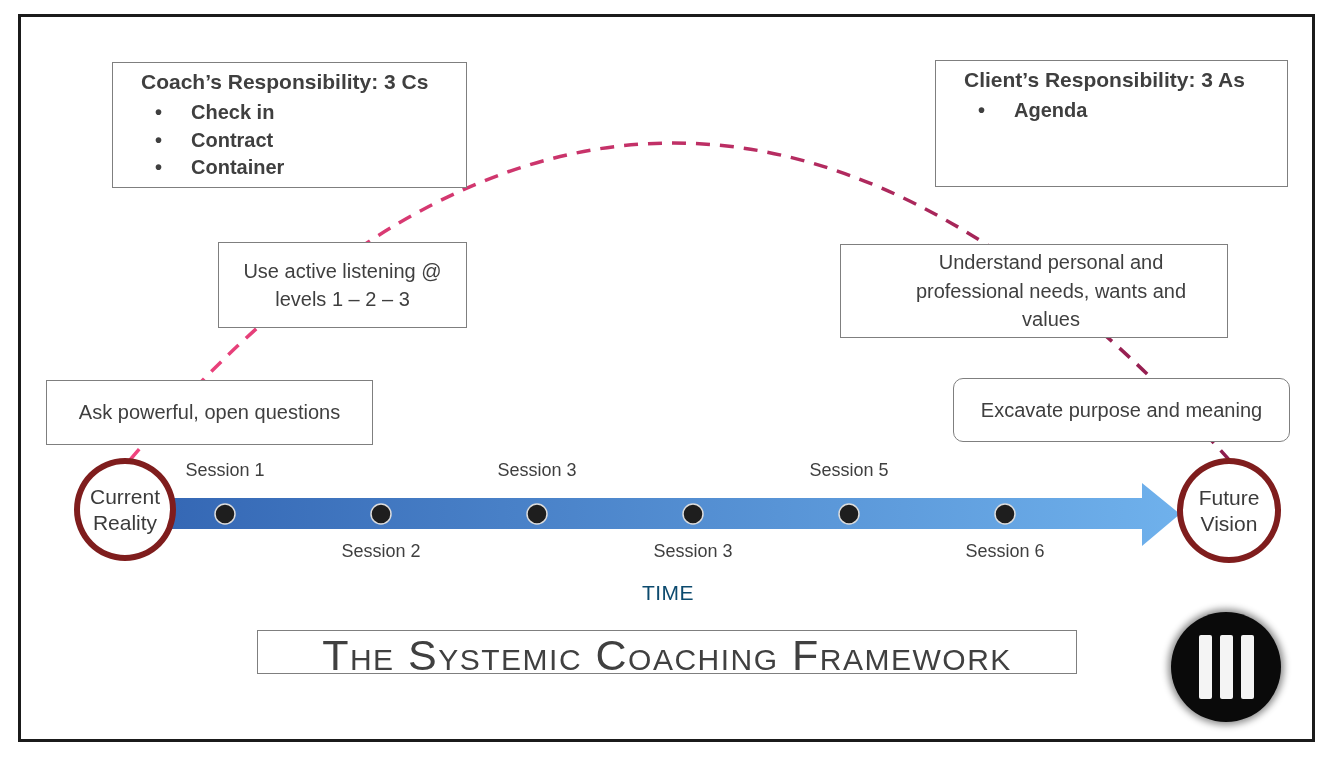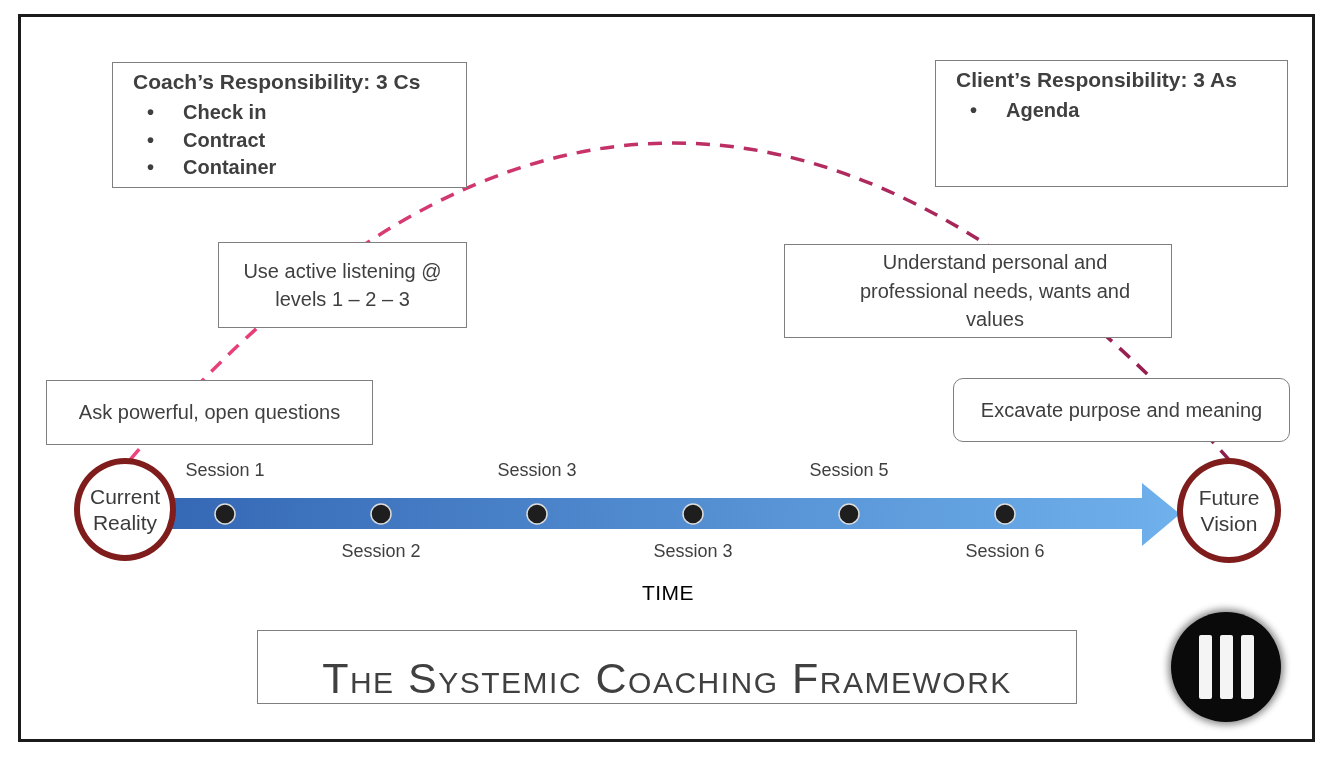--- a/index.html
+++ b/index.html
@@ -13,41 +13,41 @@
   }
   .layer{position:absolute;left:0;top:0;width:1329px;height:765px;}
   .box{
     position:absolute;background:#ffffff;border:1.6px solid #7F7F7F;
     box-sizing:border-box;color:#3F3F3F;
   }
   .callout{
     display:flex;align-items:center;justify-content:center;text-align:center;
     font-size:20px;line-height:1.42;padding:4px 10px;
   }
-  .resp{padding:5px 20px;font-weight:700;font-size:21px;line-height:1.38;}
+  .resp{padding:5px 28px;font-weight:700;font-size:21px;line-height:1.38;}
   .resp-title{margin-bottom:2px;}
   .resp-item{display:flex;align-items:center;font-size:20px;}
   .resp-item .bullet{margin-left:14px;width:36px;flex:0 0 auto;}
   .resp-item .bullet::before{content:"•";}
   .endpoint-circle{
     position:absolute;border-radius:50%;background:#ffffff;border:6px solid #7f1d1d;
     box-sizing:border-box;display:flex;align-items:center;justify-content:center;
     text-align:center;font-size:21px;line-height:1.22;color:#3B3B3B;
   }
   .session-label{
     position:absolute;width:140px;text-align:center;font-size:18px;color:#3F3F3F;
   }
   .time-label{
     position:absolute;left:622px;top:581px;width:92px;text-align:center;
-    font-size:21px;letter-spacing:0.5px;color:#000000;
+    font-size:21px;letter-spacing:0.5px;color:#0c4a6e;
   }
   .title-box{
-    position:absolute;left:257px;top:630px;width:820px;height:74px;
+    position:absolute;left:257px;top:630px;width:820px;height:44px;
     background:#fff;border:1.8px solid #7F7F7F;box-sizing:border-box;
-    display:flex;align-items:flex-end;justify-content:center;
+    display:flex;align-items:flex-start;justify-content:center;
   }
   .title-text{
     font-variant:small-caps;font-size:43px;letter-spacing:1.5px;color:#404040;
     white-space:nowrap;
   }
   .logo{
     position:absolute;left:1171px;top:612px;width:110px;height:110px;border-radius:50%;
     background:#0a0a0a;box-shadow:0 0 7px 3px rgba(0,0,0,0.45);
     display:flex;align-items:center;justify-content:center;gap:8px;
   }
@@ -98,21 +98,21 @@
   <div class="resp-item">
     <span class="bullet"></span>
     <span>Agenda</span>
   </div>
 </div>
 
 <div class="box callout" style="left:218px;top:242px;width:249px;height:86px;justify-content:center;">
   <span>Use active listening @ levels 1 – 2 – 3</span>
 </div>
 
-<div class="box callout" style="left:784px;top:244px;width:388px;height:94px;padding-left:44px;">
+<div class="box callout" style="left:840px;top:244px;width:388px;height:94px;padding-left:44px;">
   <span>Understand personal and professional needs, wants and values</span>
 </div>
 
 <div class="box callout" style="left:46px;top:380px;width:327px;height:65px;">
   <span>Ask powerful, open questions</span>
 </div>
 
 <div class="box callout" style="left:953px;top:378px;width:337px;height:64px;border-radius:10px;">
   <span>Excavate purpose and meaning</span>
 </div>

